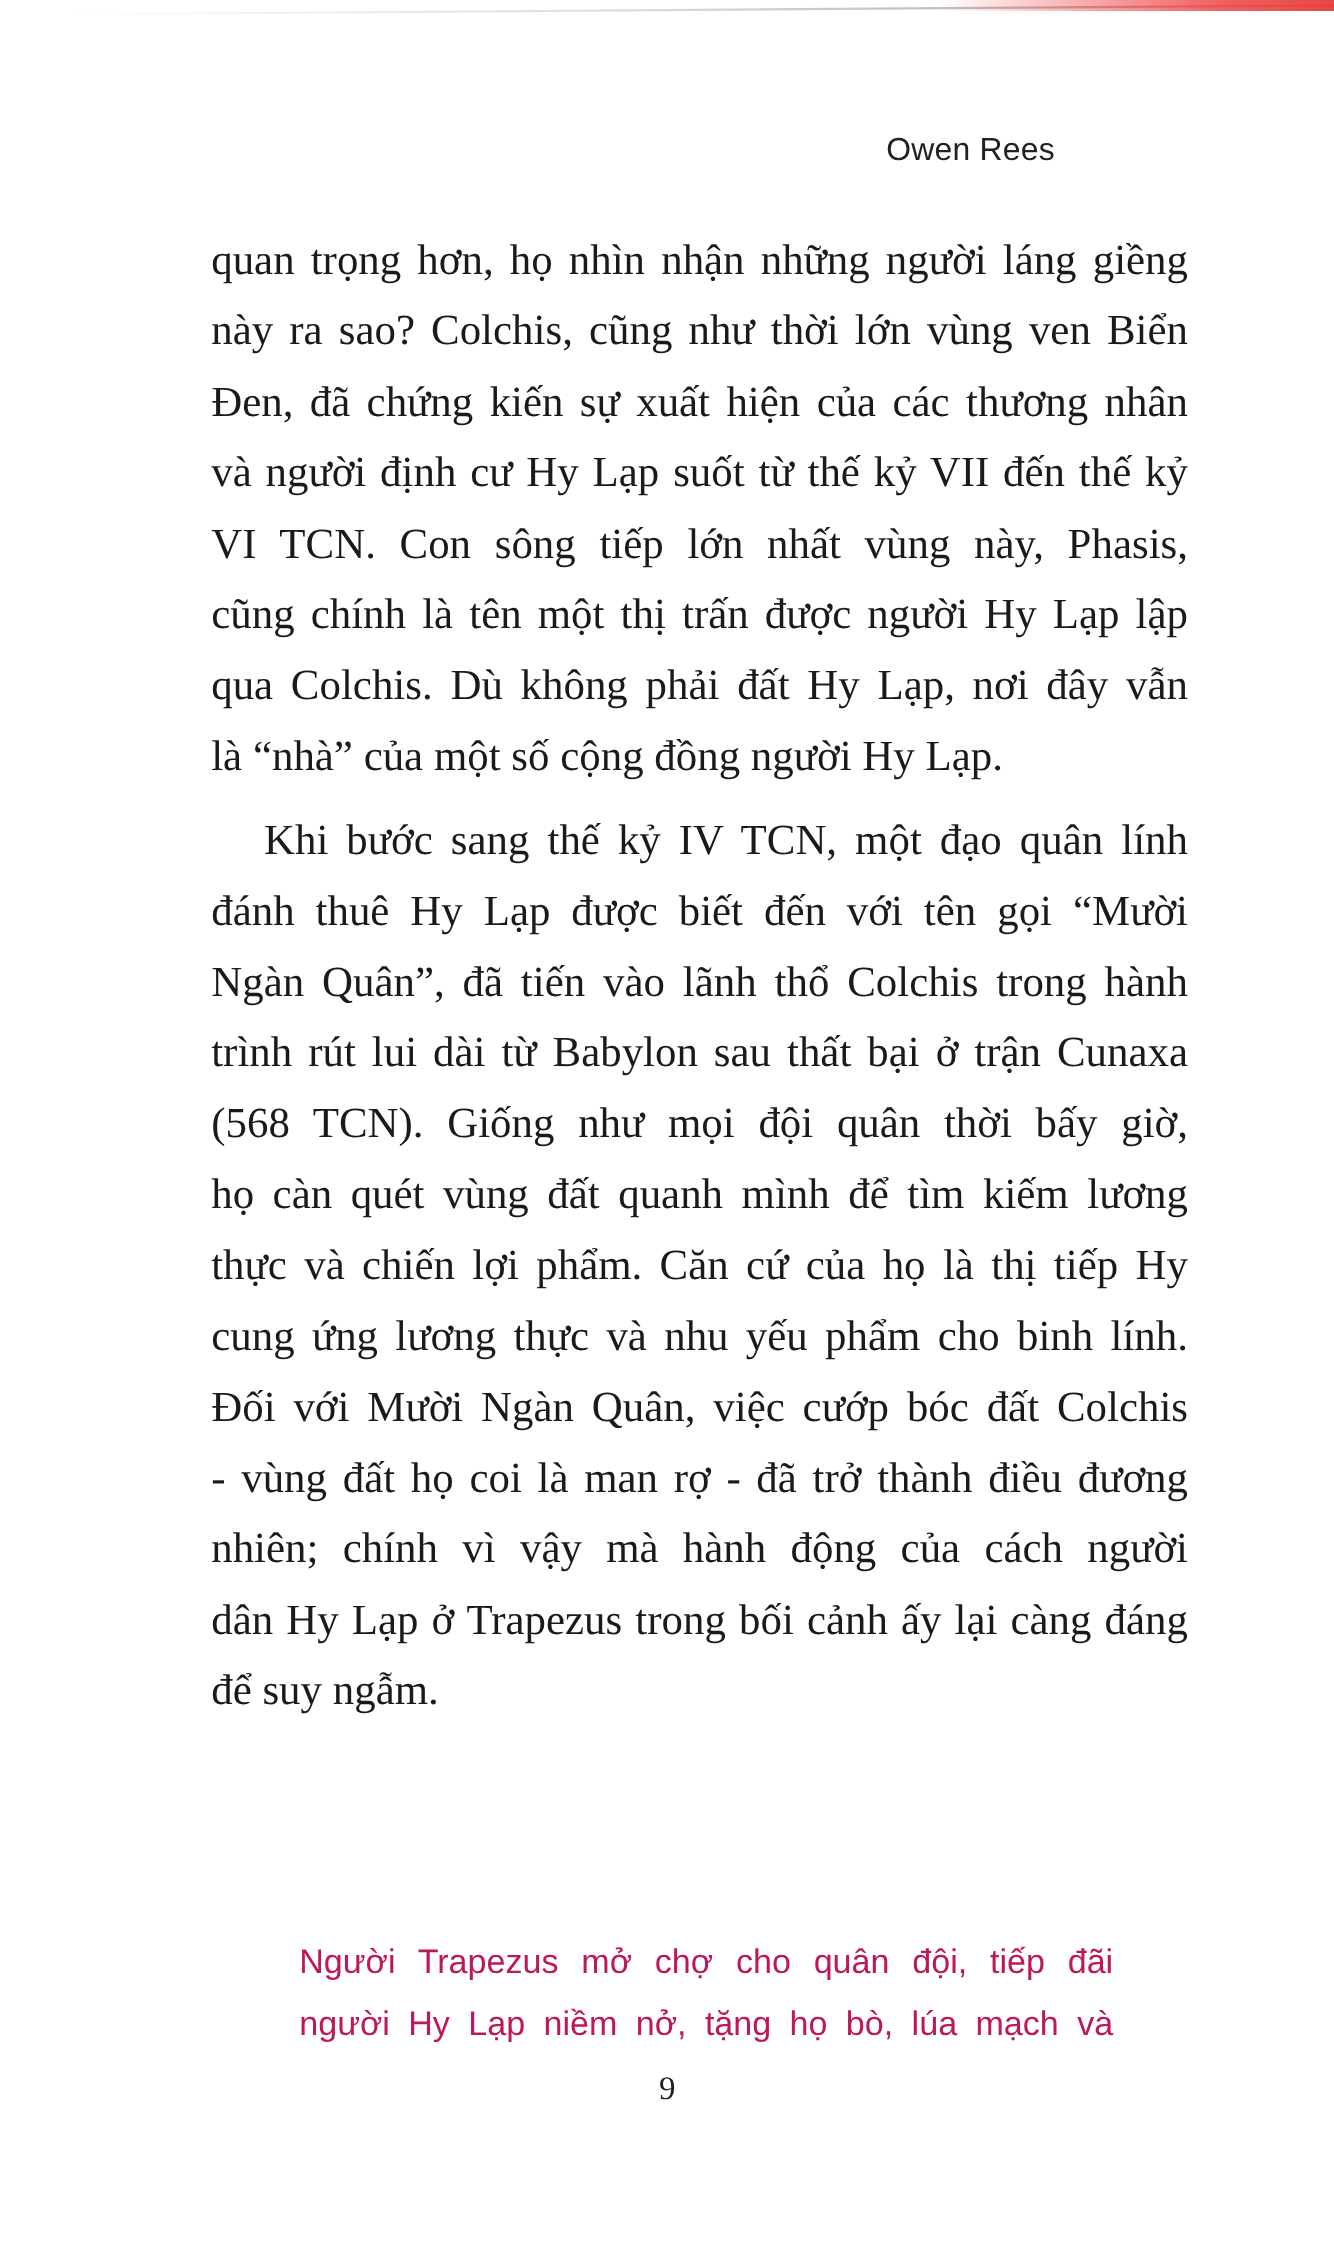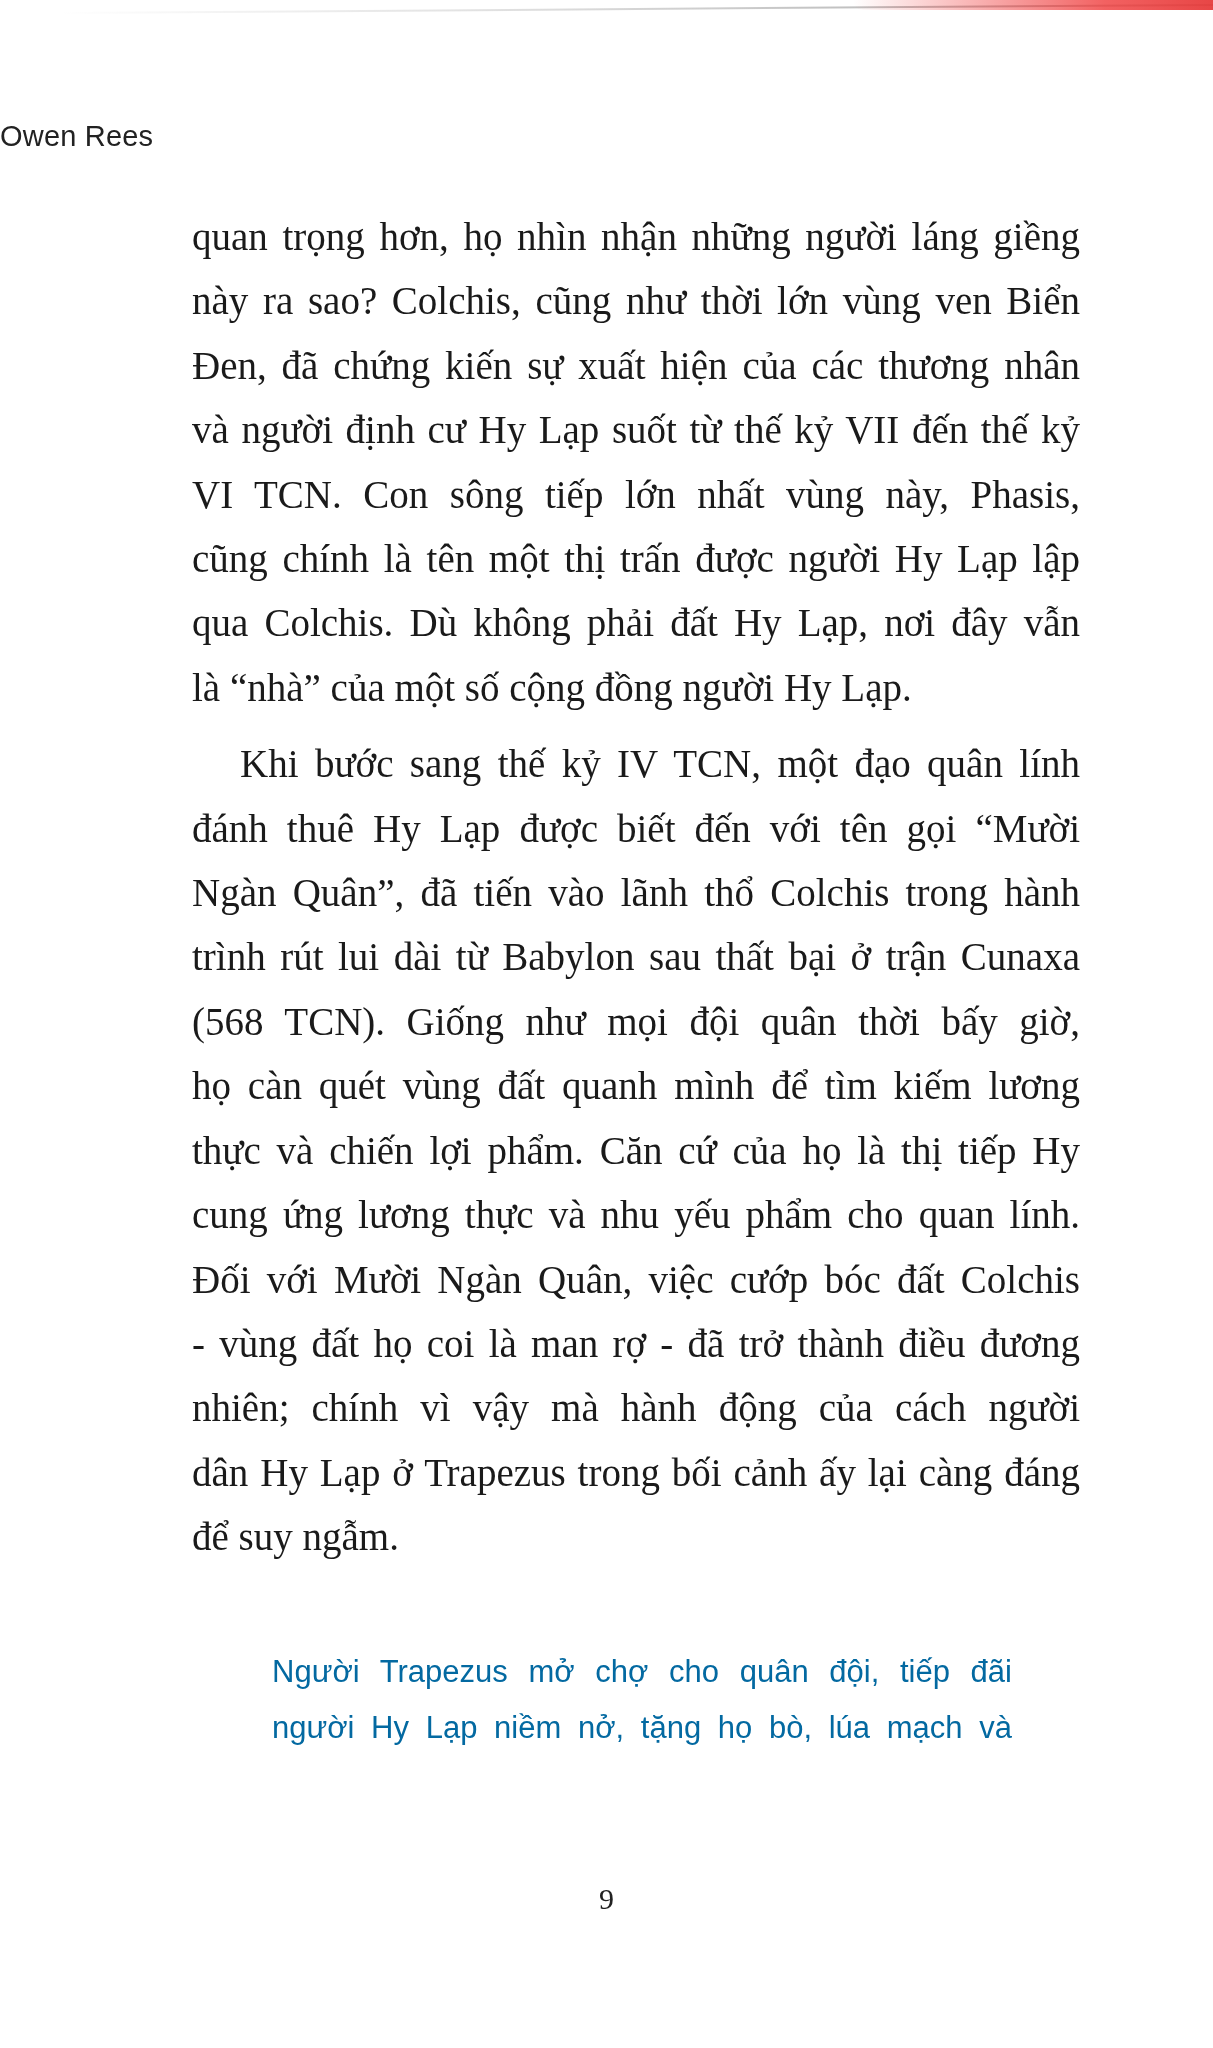--- a/index.html
+++ b/index.html
@@ -17,40 +17,40 @@
     background: linear-gradient(90deg, rgba(200,200,200,0) 0%, rgba(190,190,190,0.5) 40%, rgba(120,120,120,0.7) 100%);
     transform: rotate(-0.4deg);
   }
   .top-edge .red {
     position: absolute; right: 0; top: 0; width: 360px; height: 10px;
     background: linear-gradient(90deg, rgba(240,80,80,0) 0%, rgba(240,70,70,0.85) 70%, rgba(230,60,60,0.95) 100%);
     border-radius: 0 0 0 40px;
   }
   .running-head {
     position: absolute; left: 0; width: 959px; top: 120px;
-    text-align: left;
+    text-align: right;
     font-family: "Liberation Sans", "DejaVu Sans", sans-serif;
     font-size: 29px; color: #222;
     letter-spacing: 0.2px;
   }
   .body-text {
     position: absolute; left: 192px; width: 888px; top: 205px;
   }
   .para {
     margin: 0; font-size: 39px; line-height: 64.4px;
     text-align: justify; text-align-last: left;
   }
   .para .ln { display: block; text-align: justify; text-align-last: justify; }
   .para .ln.last { text-align-last: left; }
   .para.indent .ln.first { text-indent: 48px; }
   .para + .para { margin-top: 12px; }
   .quote {
-    position: absolute; left: 272px; width: 740px; top: 1644px;
+    position: absolute; left: 272px; width: 740px; top: 1756px;
     font-family: "Liberation Sans", "DejaVu Sans", sans-serif;
-    font-size: 31px; line-height: 56px; color: #0369a1;
+    font-size: 31px; line-height: 56px; color: #be185d;
   }
   .quote .ln { display: block; text-align: justify; text-align-last: justify; }
   .page-number {
     position: absolute; left: 0; width: 1213px; top: 1882px;
     text-align: center; font-size: 30px; color: #222;
   }
 </style>
 </head>
 <body>
 
@@ -73,21 +73,21 @@
     <span class="ln last">là “nhà” của một số cộng đồng người Hy Lạp.</span>
   </p>
   <p class="para indent">
     <span class="ln first">Khi bước sang thế kỷ IV TCN, một đạo quân lính</span>
     <span class="ln">đánh thuê Hy Lạp được biết đến với tên gọi “Mười</span>
     <span class="ln">Ngàn Quân”, đã tiến vào lãnh thổ Colchis trong hành</span>
     <span class="ln">trình rút lui dài từ Babylon sau thất bại ở trận Cunaxa</span>
     <span class="ln">(568 TCN). Giống như mọi đội quân thời bấy giờ,</span>
     <span class="ln">họ càn quét vùng đất quanh mình để tìm kiếm lương</span>
     <span class="ln">thực và chiến lợi phẩm. Căn cứ của họ là thị tiếp Hy</span>
-    <span class="ln">cung ứng lương thực và nhu yếu phẩm cho quan lính.</span>
+    <span class="ln">cung ứng lương thực và nhu yếu phẩm cho binh lính.</span>
     <span class="ln">Đối với Mười Ngàn Quân, việc cướp bóc đất Colchis</span>
     <span class="ln">- vùng đất họ coi là man rợ - đã trở thành điều đương</span>
     <span class="ln">nhiên; chính vì vậy mà hành động của cách người</span>
     <span class="ln">dân Hy Lạp ở Trapezus trong bối cảnh ấy lại càng đáng</span>
     <span class="ln last">để suy ngẫm.</span>
   </p>
 </div>
 
 <div class="quote">
   <span class="ln">Người Trapezus mở chợ cho quân đội, tiếp đãi</span>

